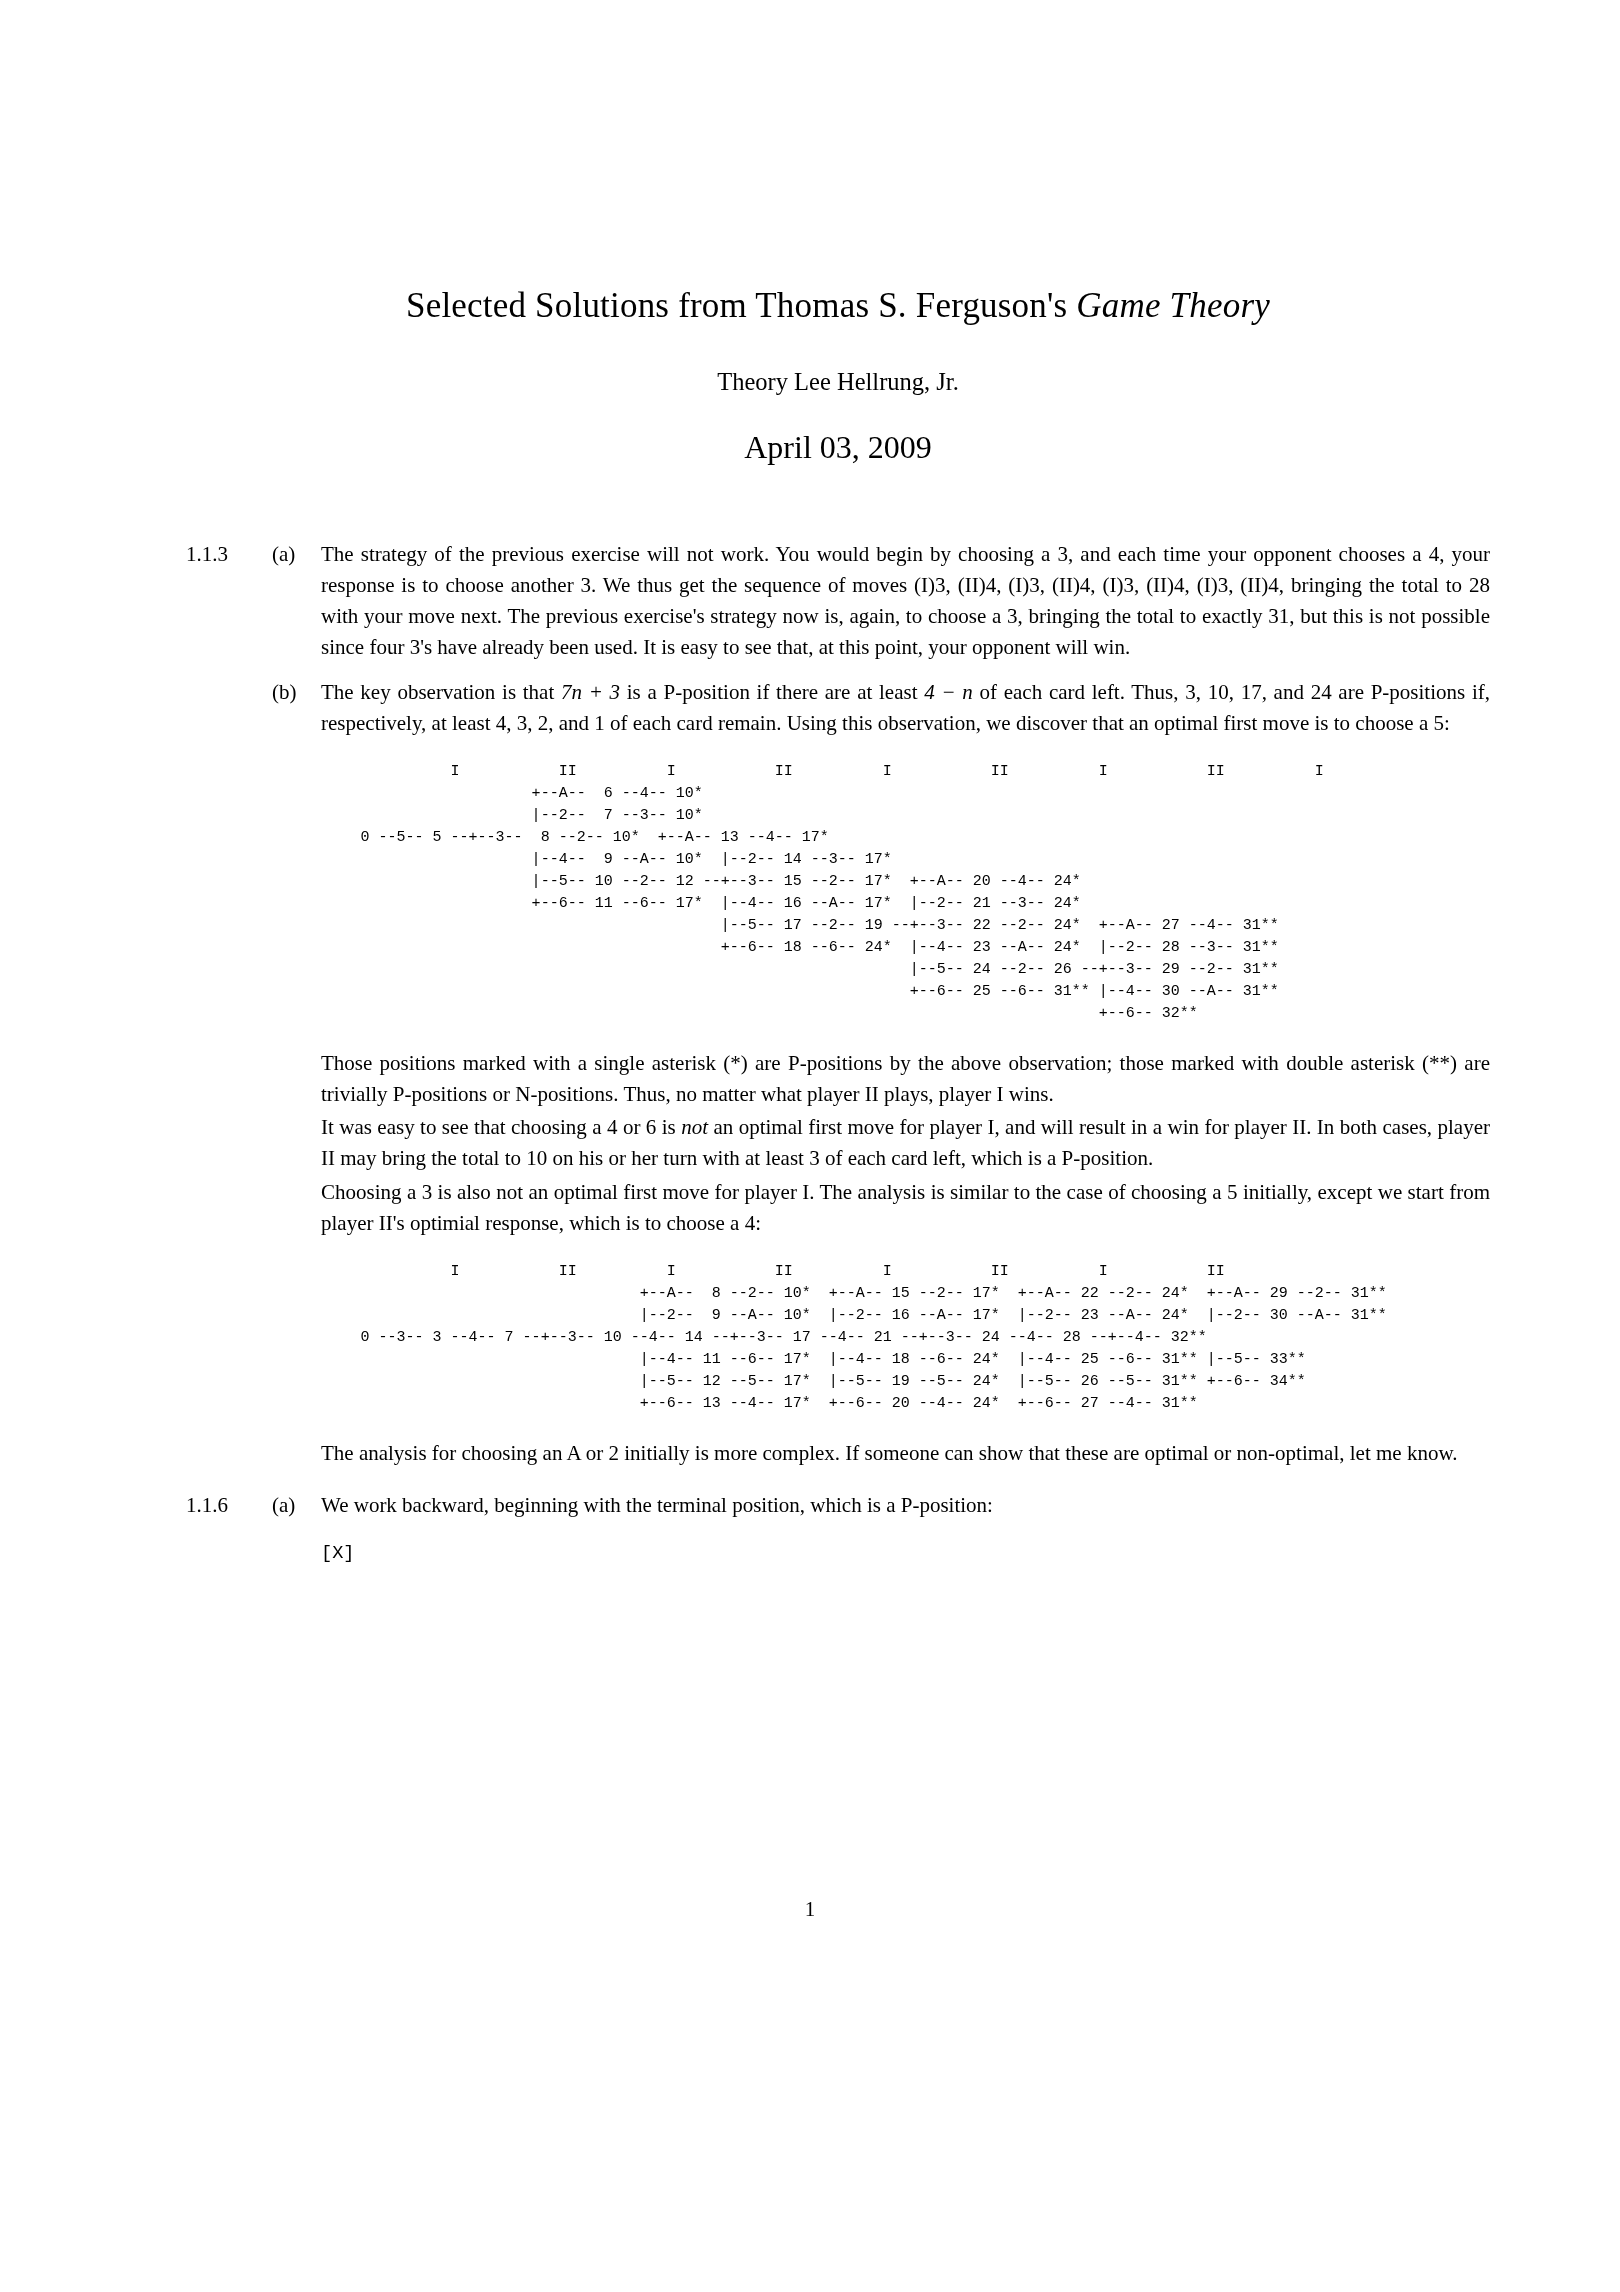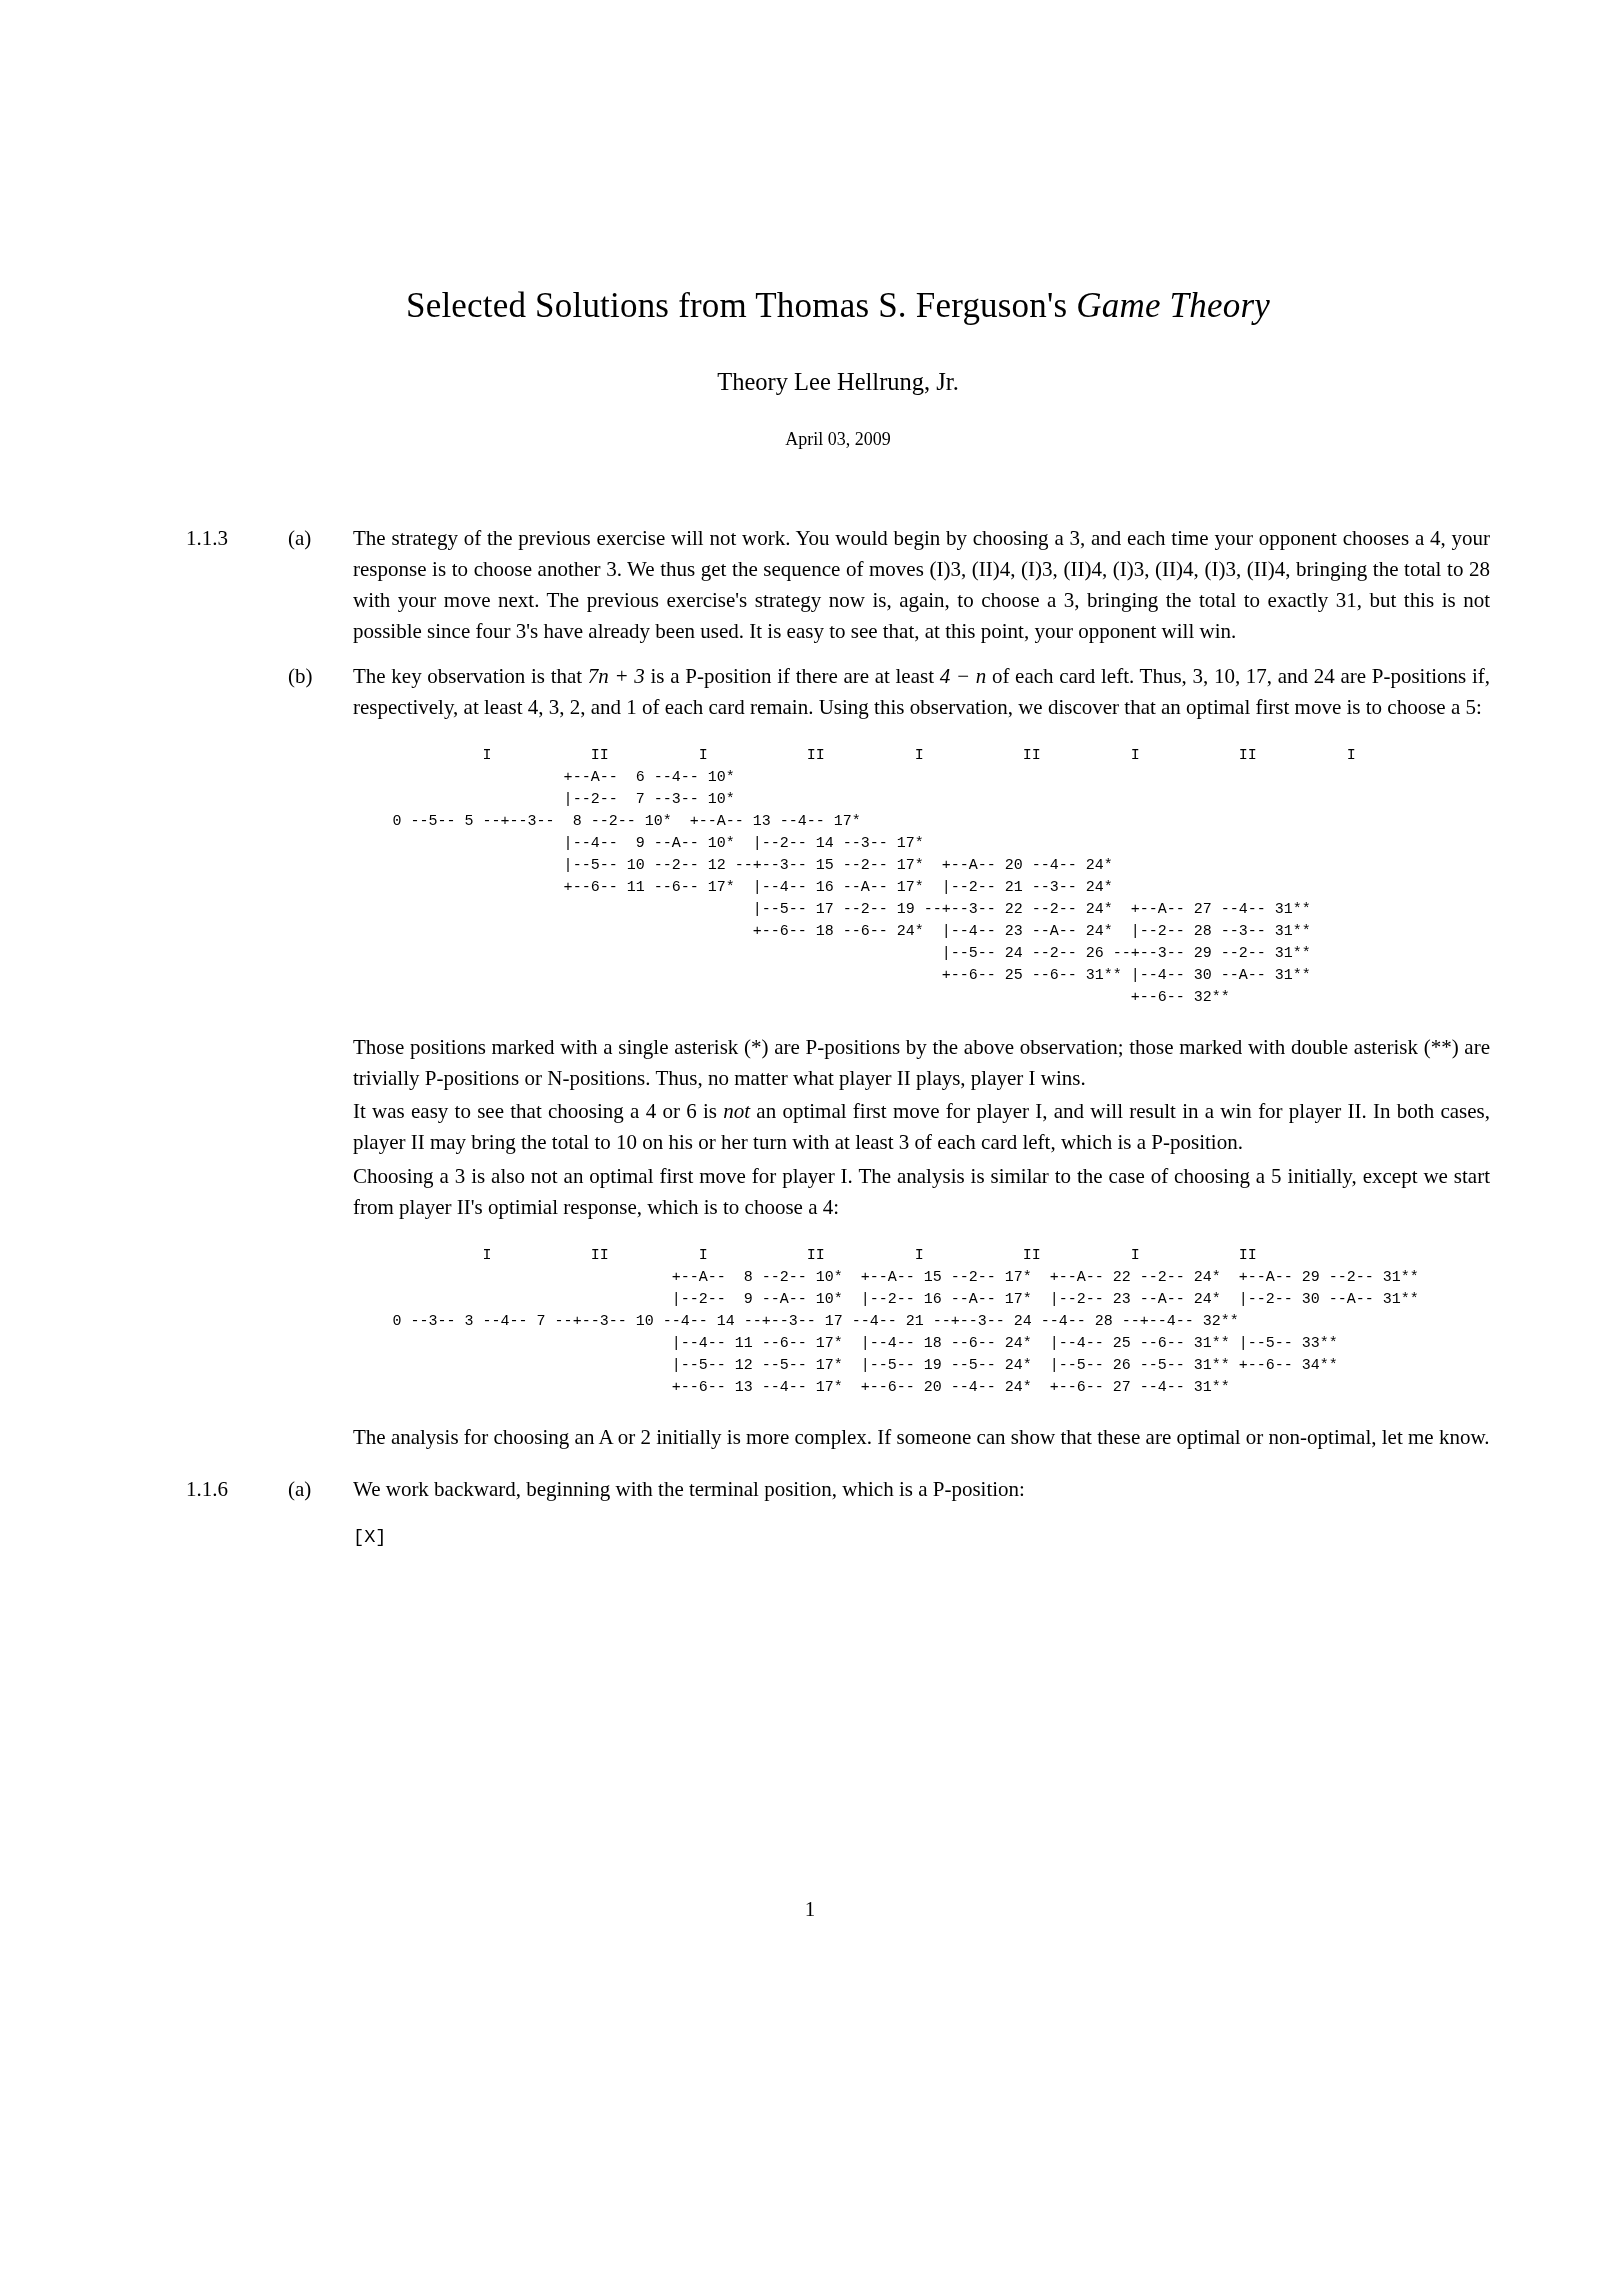--- a/index.html
+++ b/index.html
@@ -41,37 +41,36 @@
   }
   .doc-title .italic {
     font-style: italic;
   }
   .doc-author {
     font-size: 24.5px;
     margin: 0;
     padding-top: 42px;
   }
   .doc-date {
-    font-size: 18px;
+    font-size: 32px;
     margin: 0;
     padding-top: 33px;
   }
 
   
   .exercises {
     padding-top: 73px;
   }
   .exercise {
     position: relative;
     display: block;
   }
   .ex-row {
     display: flex;
     align-items: flex-start;
-    gap: 16px;
   }
   .ex-number {
     width: 86px;
     flex: 0 0 86px;
     font-size: 21px;
     line-height: 31px;
     text-align: left;
     padding-left: 0px;
   }
   .ex-part-label {

